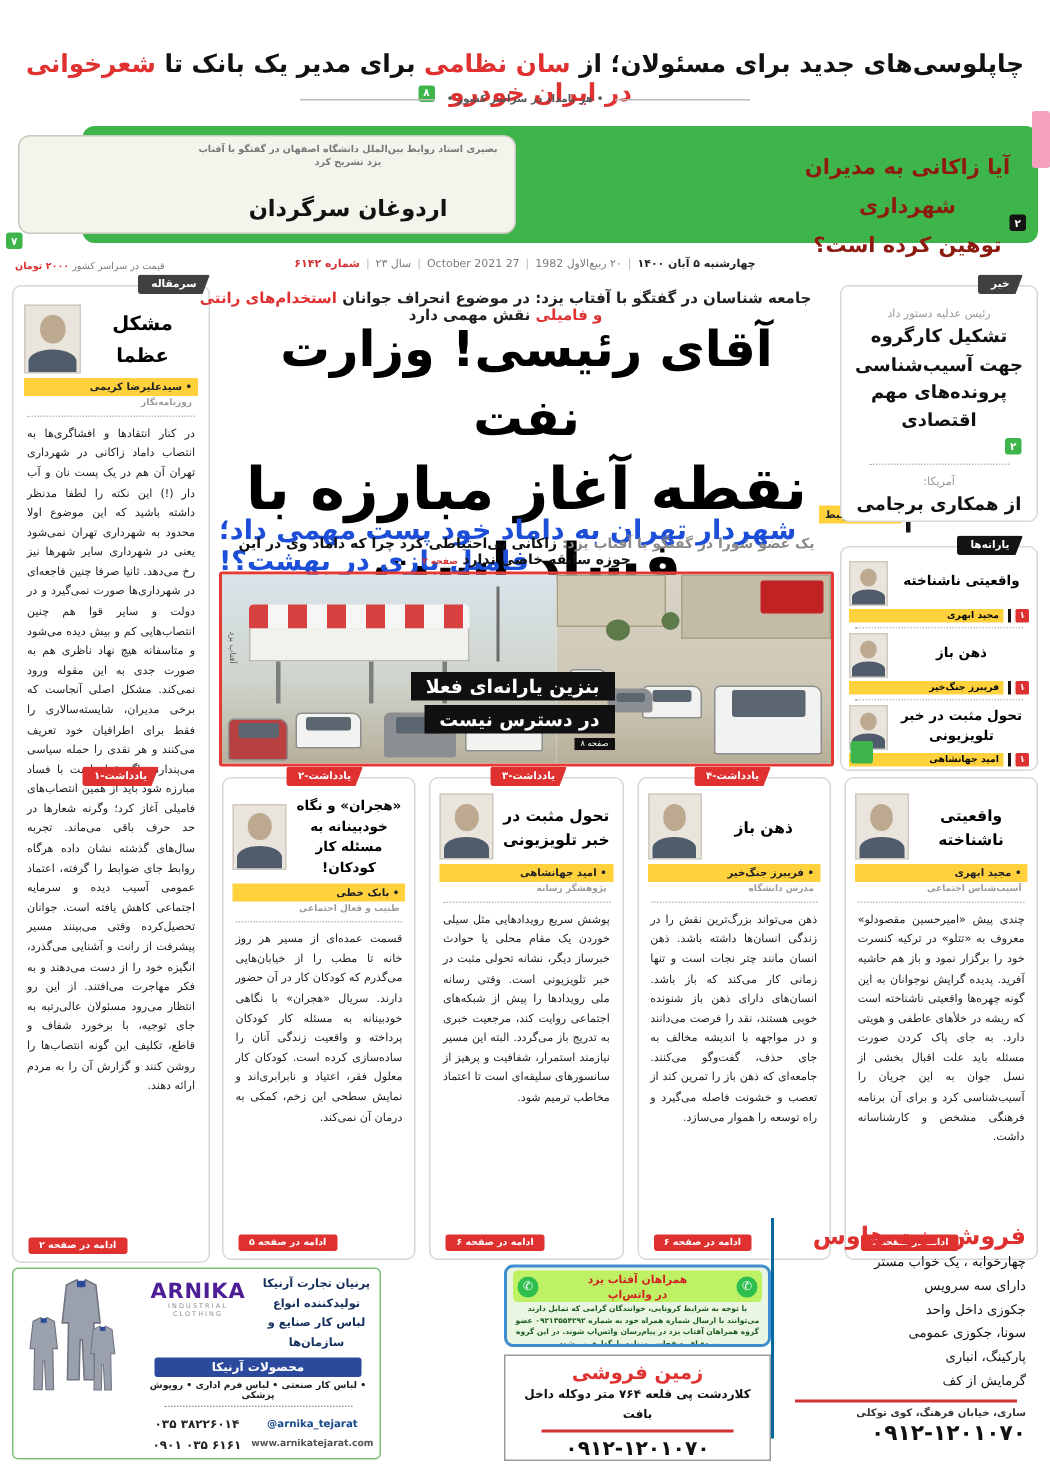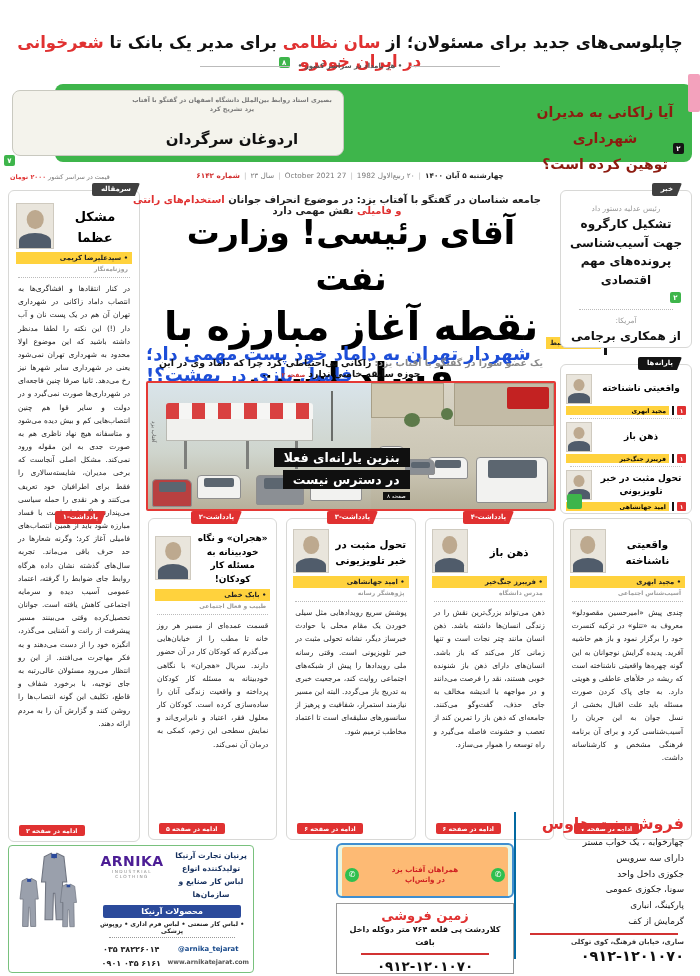--- a/index.html
+++ b/index.html
@@ -148,21 +148,21 @@
     padding:2px 0;border-radius:2px;margin:3px 8px 2px}
   .ar-prods{font-size:6.2px;font-weight:bold;text-align:center;color:#222}
   .ar-div{border-top:1px dotted #999;margin:3px 14px;position:relative}
   .ar-contact{display:flex;margin-top:2px}
   .ar-phones{flex:1;text-align:center;font-size:8px;font-weight:bold;color:#222;line-height:1.8;direction:ltr}
   .ar-soc{flex:1;text-align:center;font-size:6.8px;font-weight:bold;color:#16488a;line-height:1.9;direction:ltr}
   .ar-soc .web{font-size:6.2px;color:#555}
 
   .wabox{position:absolute;left:336px;top:843px;width:178px;height:55px;border:2px solid #3f8ed0;
     border-radius:6px;background:#eaf6e2;padding:2px 4px;overflow:hidden}
-  .wa-head{display:flex;align-items:center;justify-content:space-between;background:#fdba74;border-radius:3px;padding:18px 3px}
+  .wa-head{display:flex;align-items:center;justify-content:space-between;background:#bef264;border-radius:3px;padding:1px 3px}
   .wa-title{text-align:center;color:#d02222;font-weight:bold;font-size:7.2px;line-height:1.35}
   .wa-icon{width:14px;height:14px;border-radius:50%;background:#2fbf4f;color:#fff;display:flex;
     align-items:center;justify-content:center;font-size:8px;flex:none}
   .wa-icon::before{content:"✆"}
   .wa-body{font-size:5px;color:#1d5c22;text-align:center;line-height:1.5;margin-top:2px;font-weight:bold}
 
   .land{position:absolute;left:336px;top:903px;width:178px;height:71px;border:1px solid #9a9a9a;
     text-align:center;padding:4px;background:#fff}
   .land .t{font-size:13px;font-weight:bold;color:#e03131}
   .land .d{font-size:8px;font-weight:bold;color:#111;line-height:1.6;margin-top:1px}

